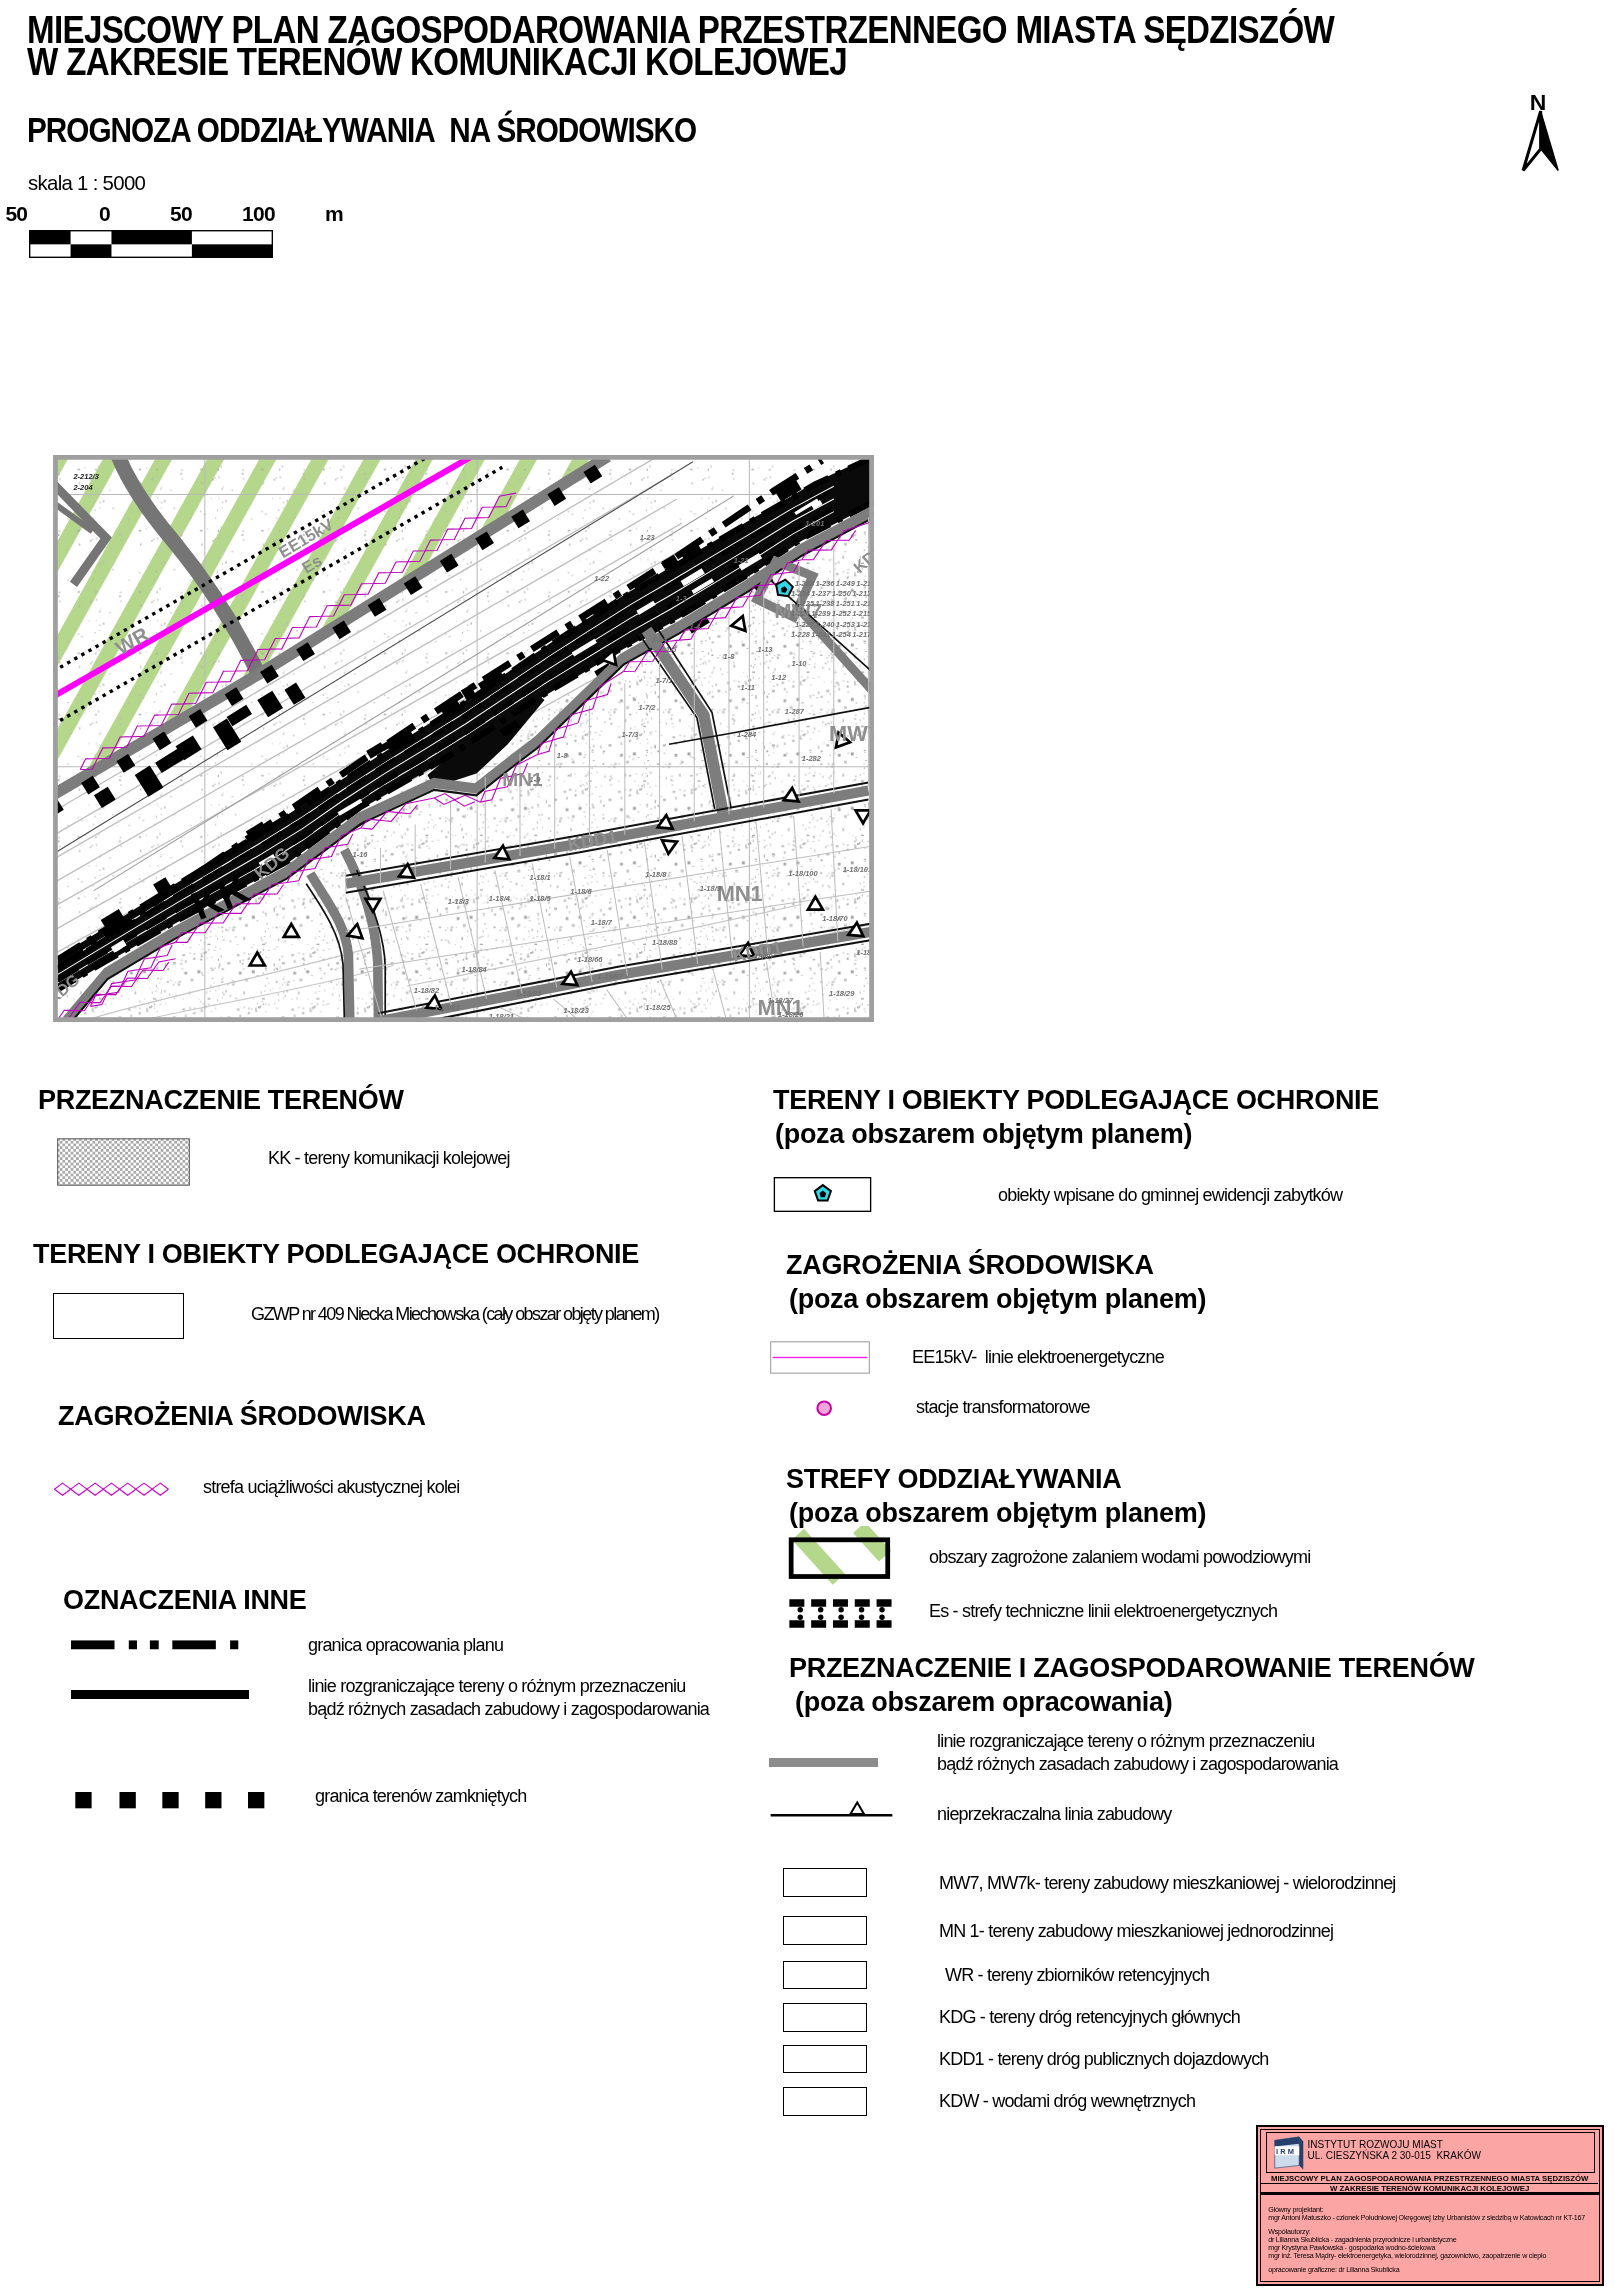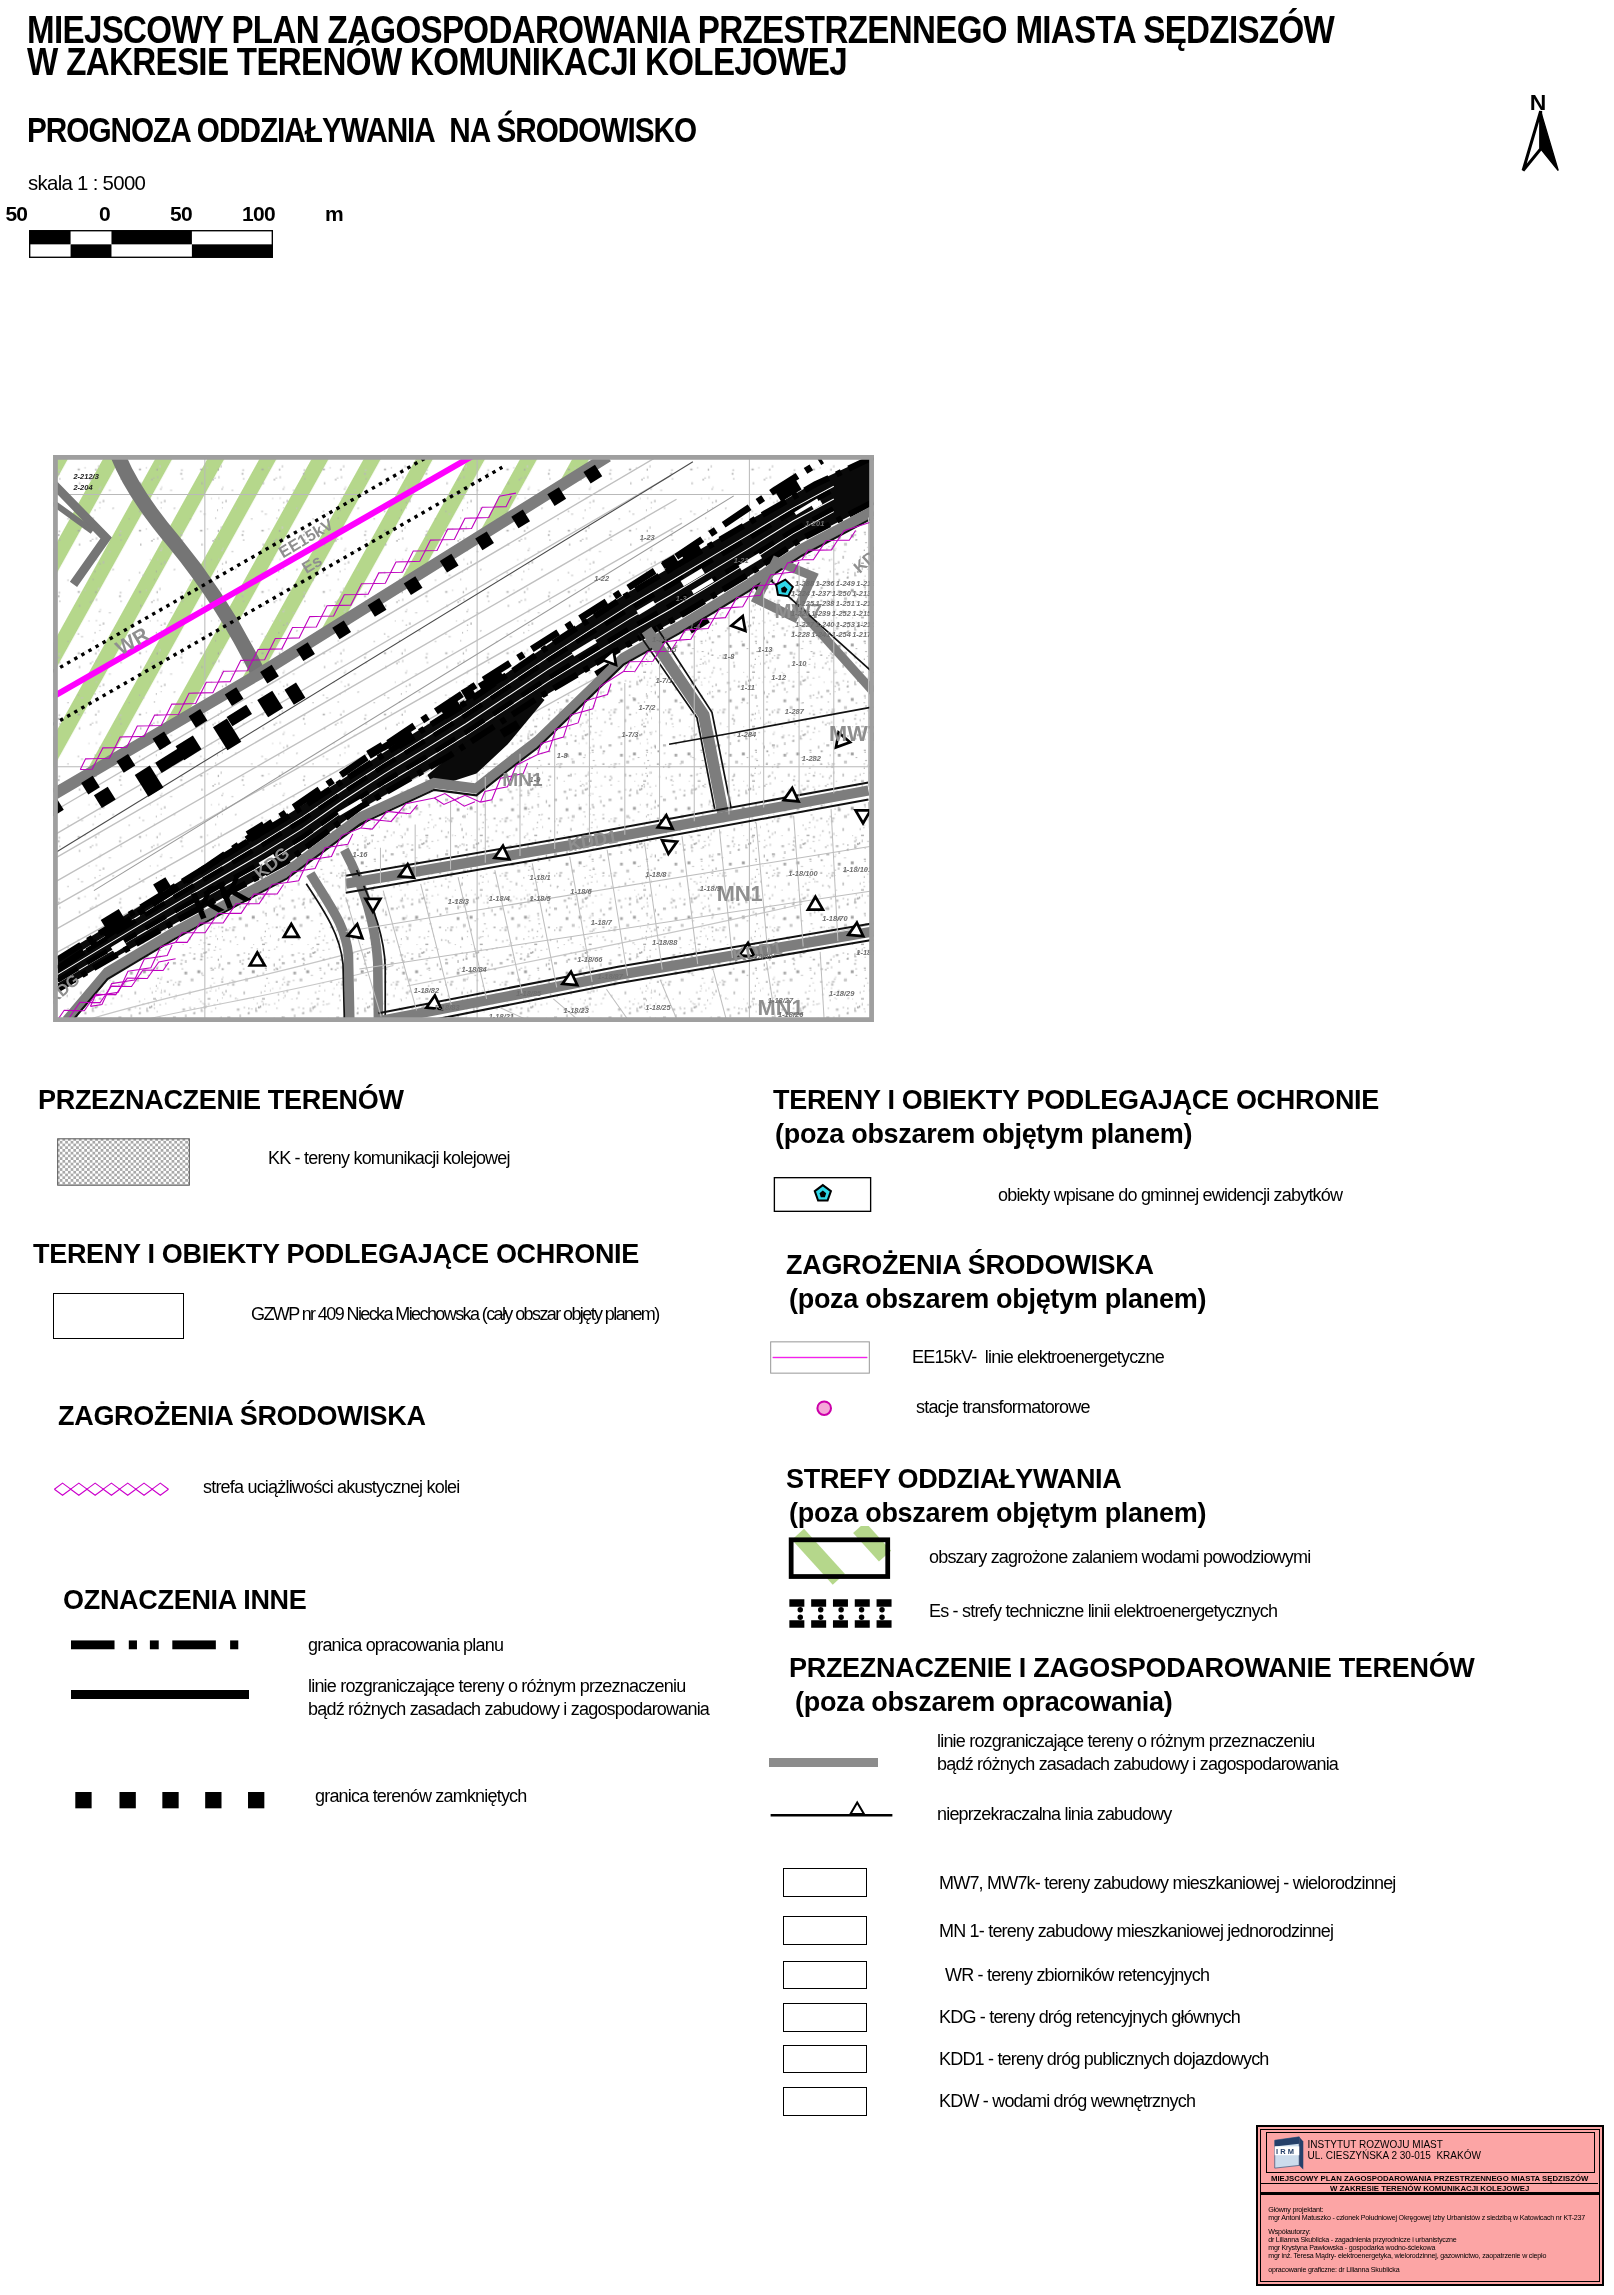--- a/index.html
+++ b/index.html
@@ -591,21 +591,21 @@
   </svg>
   <div style="position:absolute;left:41px;top:6.1px;width:280px;text-align:left;font-size:10px;line-height:11px;">INSTYTUT ROZWOJU MIAST<br>UL. CIESZYŃSKA 2 30-015&nbsp; KRAKÓW</div>
  </div>
 
  <div style="position:absolute;left:2.7px;top:47px;width:338px;text-align:center;font-size:7.8px;font-weight:bold;line-height:9.5px;">MIEJSCOWY PLAN ZAGOSPODAROWANIA PRZESTRZENNEGO MIASTA SĘDZISZÓW<br>W ZAKRESIE TERENÓW KOMUNIKACJI KOLEJOWEJ</div>
  <div style="position:absolute;left:3.4px;top:56px;width:337px;border-bottom:1px solid #000;"></div>
  <div style="position:absolute;left:2px;top:65px;width:340px;height:3.4px;background:#000;"></div>
 
  <div style="position:absolute;left:10.2px;top:80px;width:332px;font-size:7.1px;line-height:7.8px;letter-spacing:-0.2px;white-space:nowrap;">
   <div>Główny projektant:</div>
-  <div>mgr Antoni Matuszko - członek Południowej Okręgowej Izby Urbanistów z siedzibą w Katowicach nr KT-237</div>
+  <div>mgr Antoni Matuszko - członek Południowej Okręgowej Izby Urbanistów z siedzibą w Katowicach nr KT-167</div>
   <div style="margin-top:6.8px;">Współautorzy:</div>
   <div>dr Lilianna Skublicka - zagadnienia przyrodnicze i urbanistyczne</div>
   <div>mgr Krystyna Pawłowska - gospodarka wodno-ściekowa</div>
   <div>mgr inż. Teresa Mądry- elektroenergetyka, wielorodzinnej, gazownictwo, zaopatrzenie w ciepło</div>
   <div style="margin-top:6.8px;">opracowanie graficzne: dr Lilianna Skublicka</div>
  </div>
 </div>
 
 
 </body></html>

